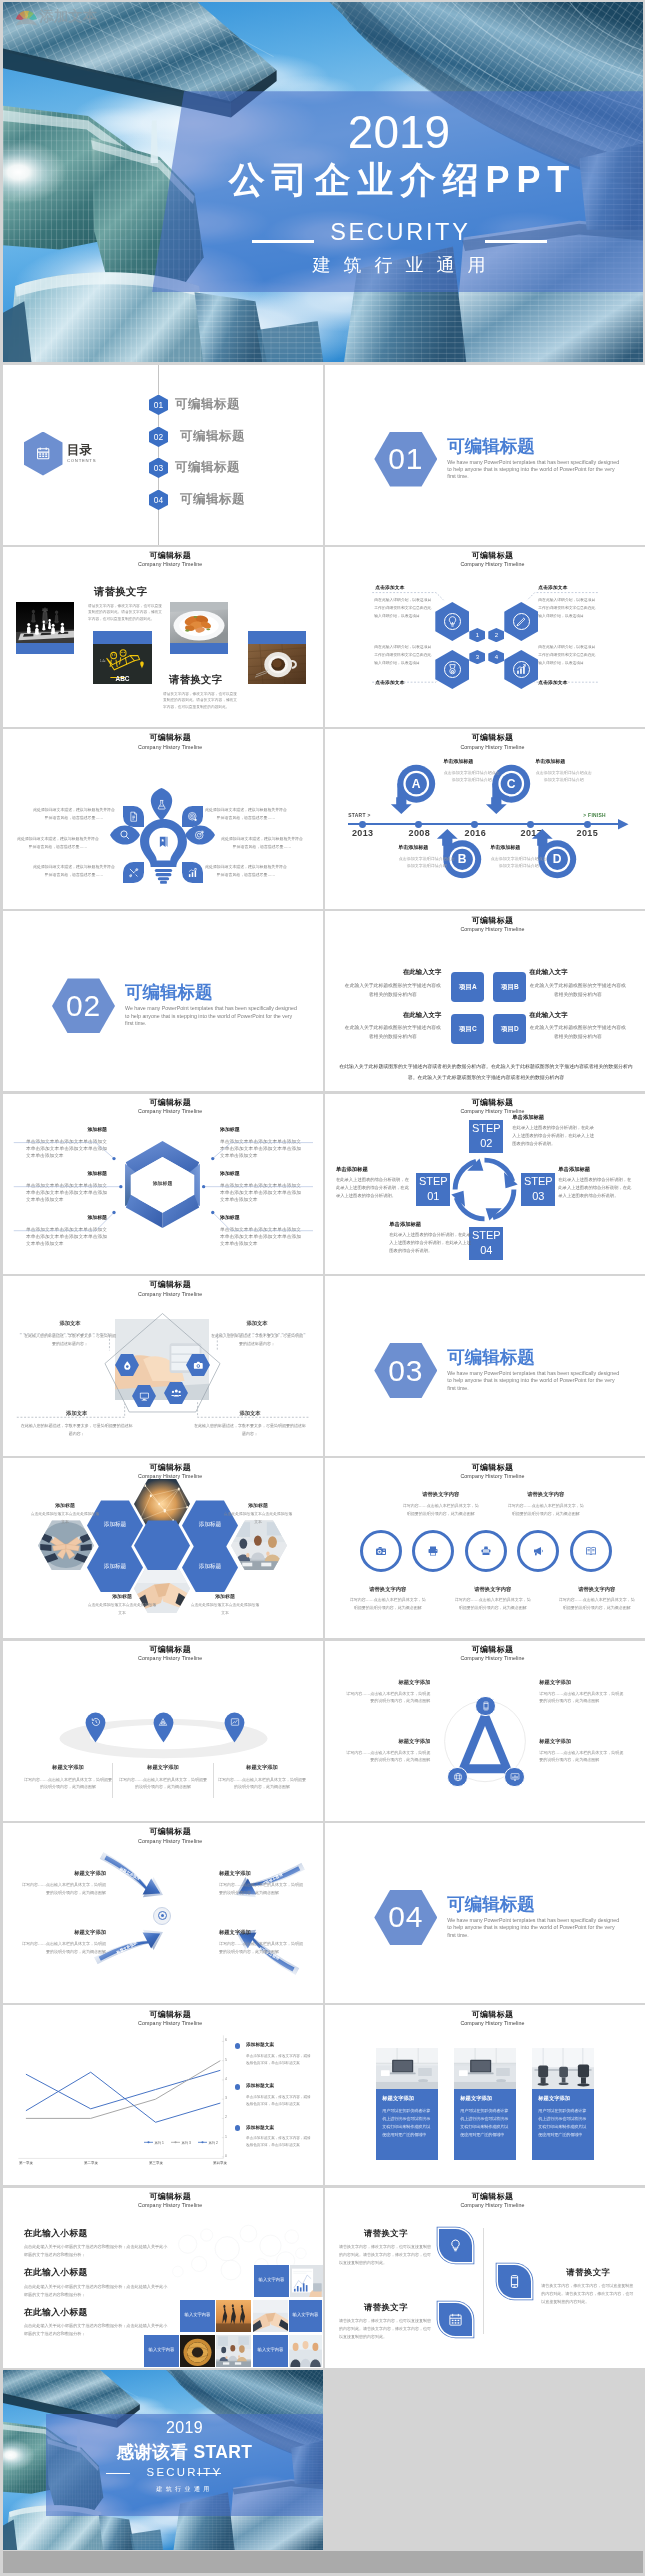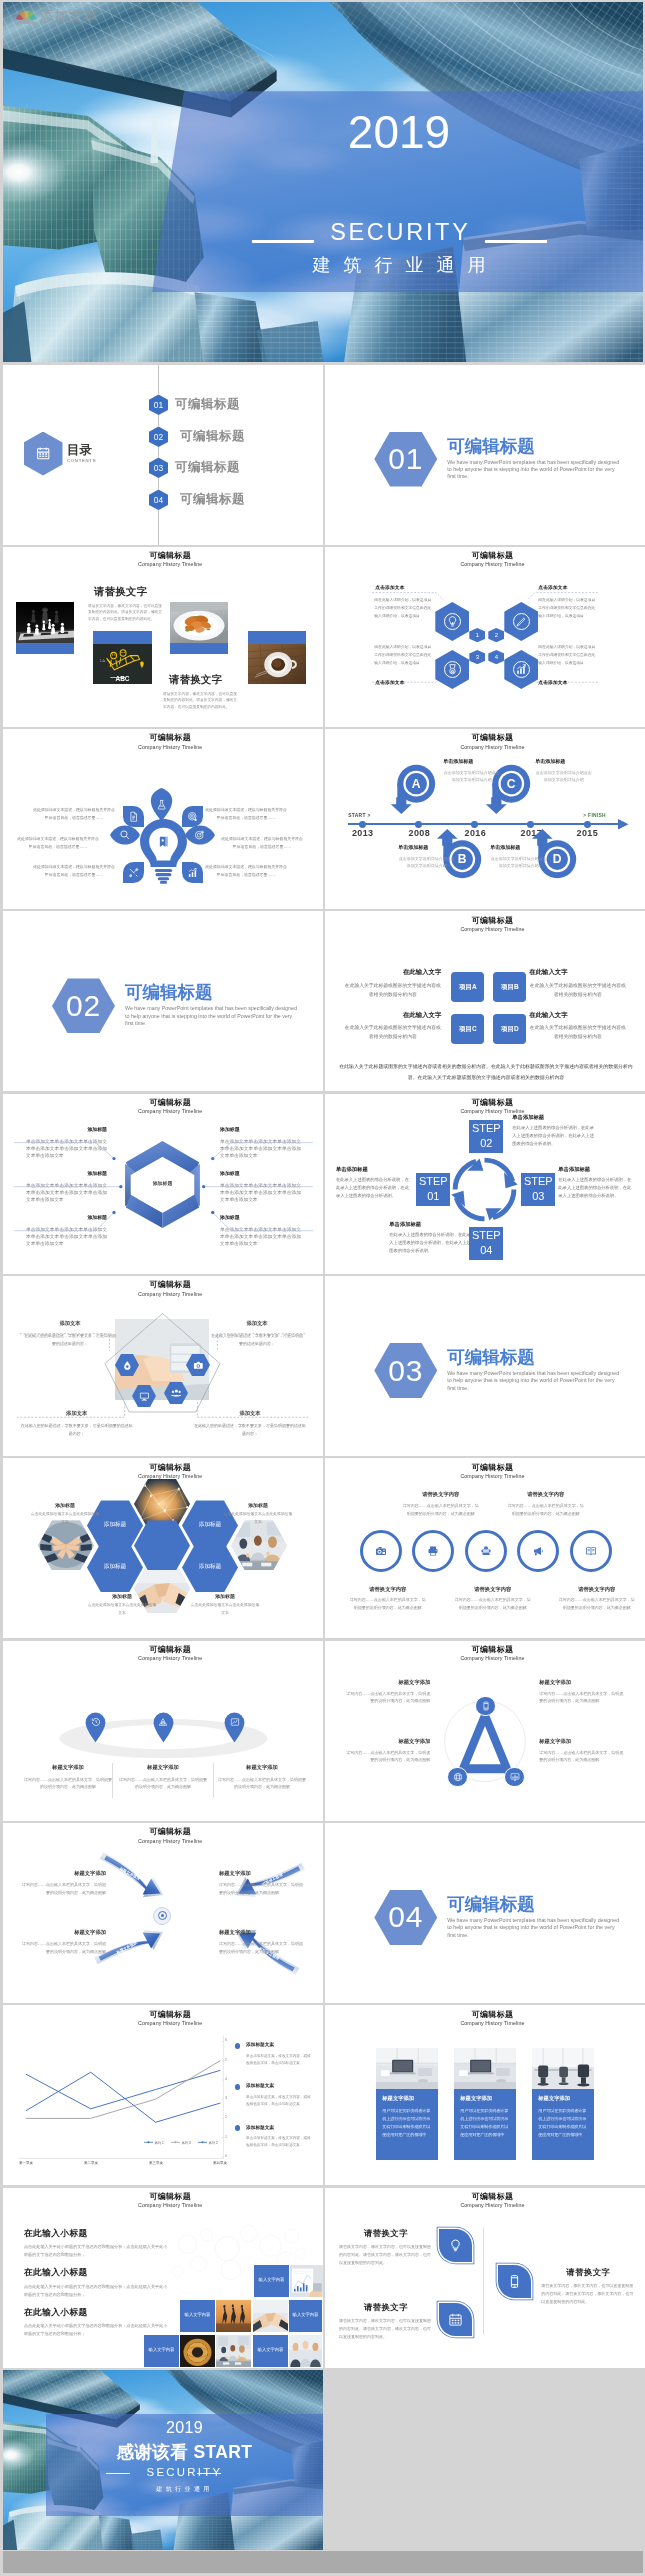--- a/index.html
+++ b/index.html
@@ -214,20 +214,21 @@
           <path d="M16,374 C78,352 182,348 258,374 L272,479 L6,479 Z" fill="url(#wvt)"></path>
           <path d="M16,374 C78,352 182,348 258,374 L260,388 C182,364 80,368 18,388 Z" fill="#f2f9fb" opacity="0.66"></path>
           <path d="M252,382 L332,394 L348,479 L264,479 Z" fill="url(#bDt)" opacity="0.96"></path>
           <path d="M252,382 L332,394 L348,479 L264,479 Z" fill="url(#wint)"></path>
           <path d="M-5,412 L28,394 L38,479 L-5,479 Z" fill="#305d7b" opacity="0.94"></path>
           <path d="M334,432 L414,420 L422,479 L342,479 Z" fill="#427697" opacity="0.86"></path>
           <path d="M334,432 L414,420 L422,479 L342,479 Z" fill="url(#wint)"></path>
         </svg>
 <div class="ovl"></div>
 <div class="t-year">2019</div>
+<div class="t-main">公司企业介绍PPT</div>
 <div class="t-rule" style="left:249px"></div>
 <div class="t-rule" style="left:482px"></div>
 <div class="t-sec">SECURITY</div>
 <div class="t-sub">建筑行业通用</div>
 <div class="wm">
           <svg width="23" height="20" viewBox="0 0 30 26">
             <g transform="translate(15,19)">
               <path d="M0,0 L-13.8,-3.3 A14.2,14.2 0 0 1 -9.6,-10.2 Z" fill="#d9232e"></path>
               <path d="M0,0 L-9.6,-10.2 A14.2,14.2 0 0 1 -3.3,-13.8 Z" fill="#ef8f22"></path>
               <path d="M0,0 L-3.3,-13.8 A14.2,14.2 0 0 1 3.3,-13.8 Z" fill="#f5b81a"></path>

